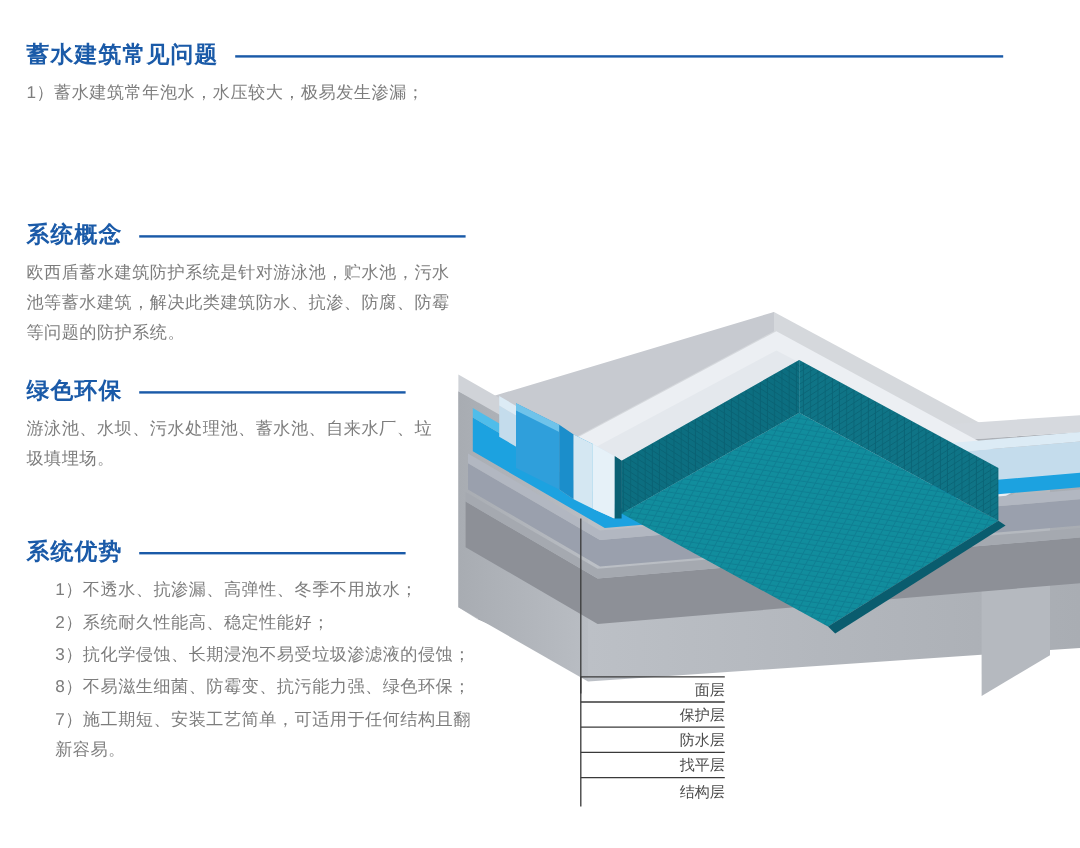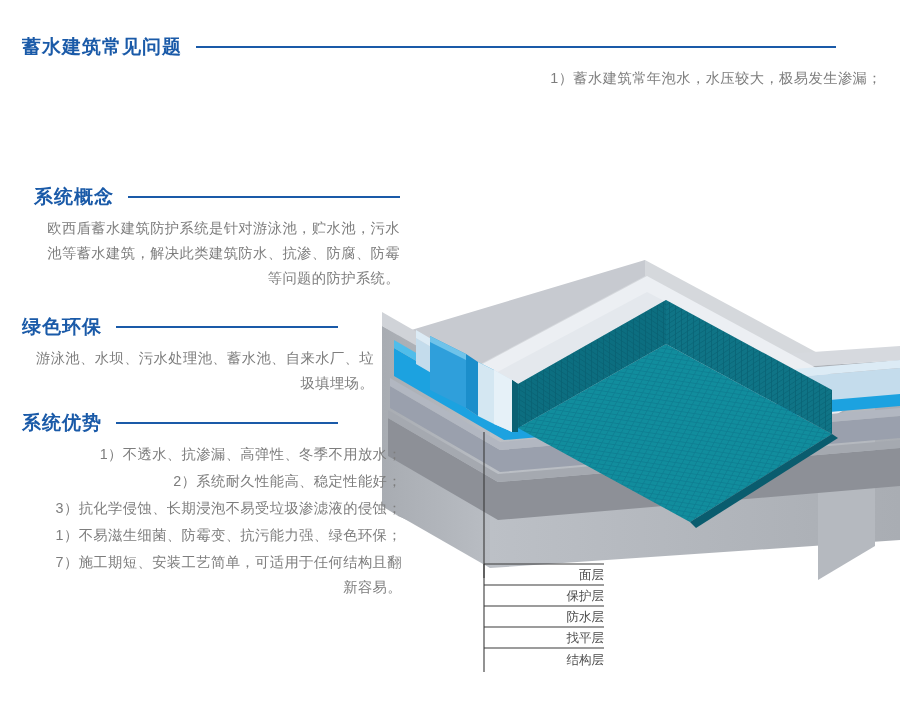--- a/index.html
+++ b/index.html
@@ -31,21 +31,20 @@
     height: 440px;
   }
 
   
   #text-col {
     position: absolute;
     left: 0;
     top: 0;
     width: 900px;
     height: 707px;
-    text-align: right;
   }
 
   .section {
     position: absolute;
   }
 
   .sec-head {
     display: flex;
     align-items: center;
     gap: 14px;
@@ -71,29 +70,29 @@
     color: #7d7d7d;
     letter-spacing: 0.4px;
     margin: 0 0 2px 0;
   }
 
   
   #sec-problems   { left: 22px;  top: 36px;  width: 866px; }
   #sec-problems .sec-rule { width: 640px; }
   #sec-problems .para     { width: 860px; }
 
-  #sec-concept    { left: 22px;  top: 186px; width: 400px; margin-left: 12px; }
+  #sec-concept    { left: 22px;  top: 186px; width: 400px; }
   #sec-concept .sec-rule  { width: 272px; }
   #sec-concept .para      { width: 366px; }
 
   #sec-scope      { left: 22px;  top: 316px; width: 400px; }
   #sec-scope .sec-rule    { width: 222px; }
   #sec-scope .para        { width: 352px; }
 
-  #sec-advantage  { left: 22px;  top: 412px; width: 400px; }
+  #sec-advantage  { left: 22px;  top: 450px; width: 400px; }
   #sec-advantage .sec-rule{ width: 222px; }
   #sec-advantage .para    { width: 356px; margin-left: 24px; }
 
   .layer-label {
     font-size: 12.5px;
     fill: #4a4a4a;
     font-family: "Liberation Sans", "DejaVu Sans", sans-serif;
   }
 </style>
 </head>
@@ -276,18 +275,18 @@
     </div>
 
     <div class="section" id="sec-advantage">
       <div class="sec-head">
         <div class="sec-title">系统优势</div>
         <div class="sec-rule"></div>
       </div>
       <p class="para">1）不透水、抗渗漏、高弹性、冬季不用放水；</p>
       <p class="para">2）系统耐久性能高、稳定性能好；</p>
       <p class="para">3）抗化学侵蚀、长期浸泡不易受垃圾渗滤液的侵蚀；</p>
-      <p class="para">1）不易滋生细菌、防霉变、抗污能力强、绿色环保；</p>
+      <p class="para">8）不易滋生细菌、防霉变、抗污能力强、绿色环保；</p>
       <p class="para">7）施工期短、安装工艺简单，可适用于任何结构且翻新容易。</p>
     </div>
 
   </div>
 </div>
 
 </body></html>

